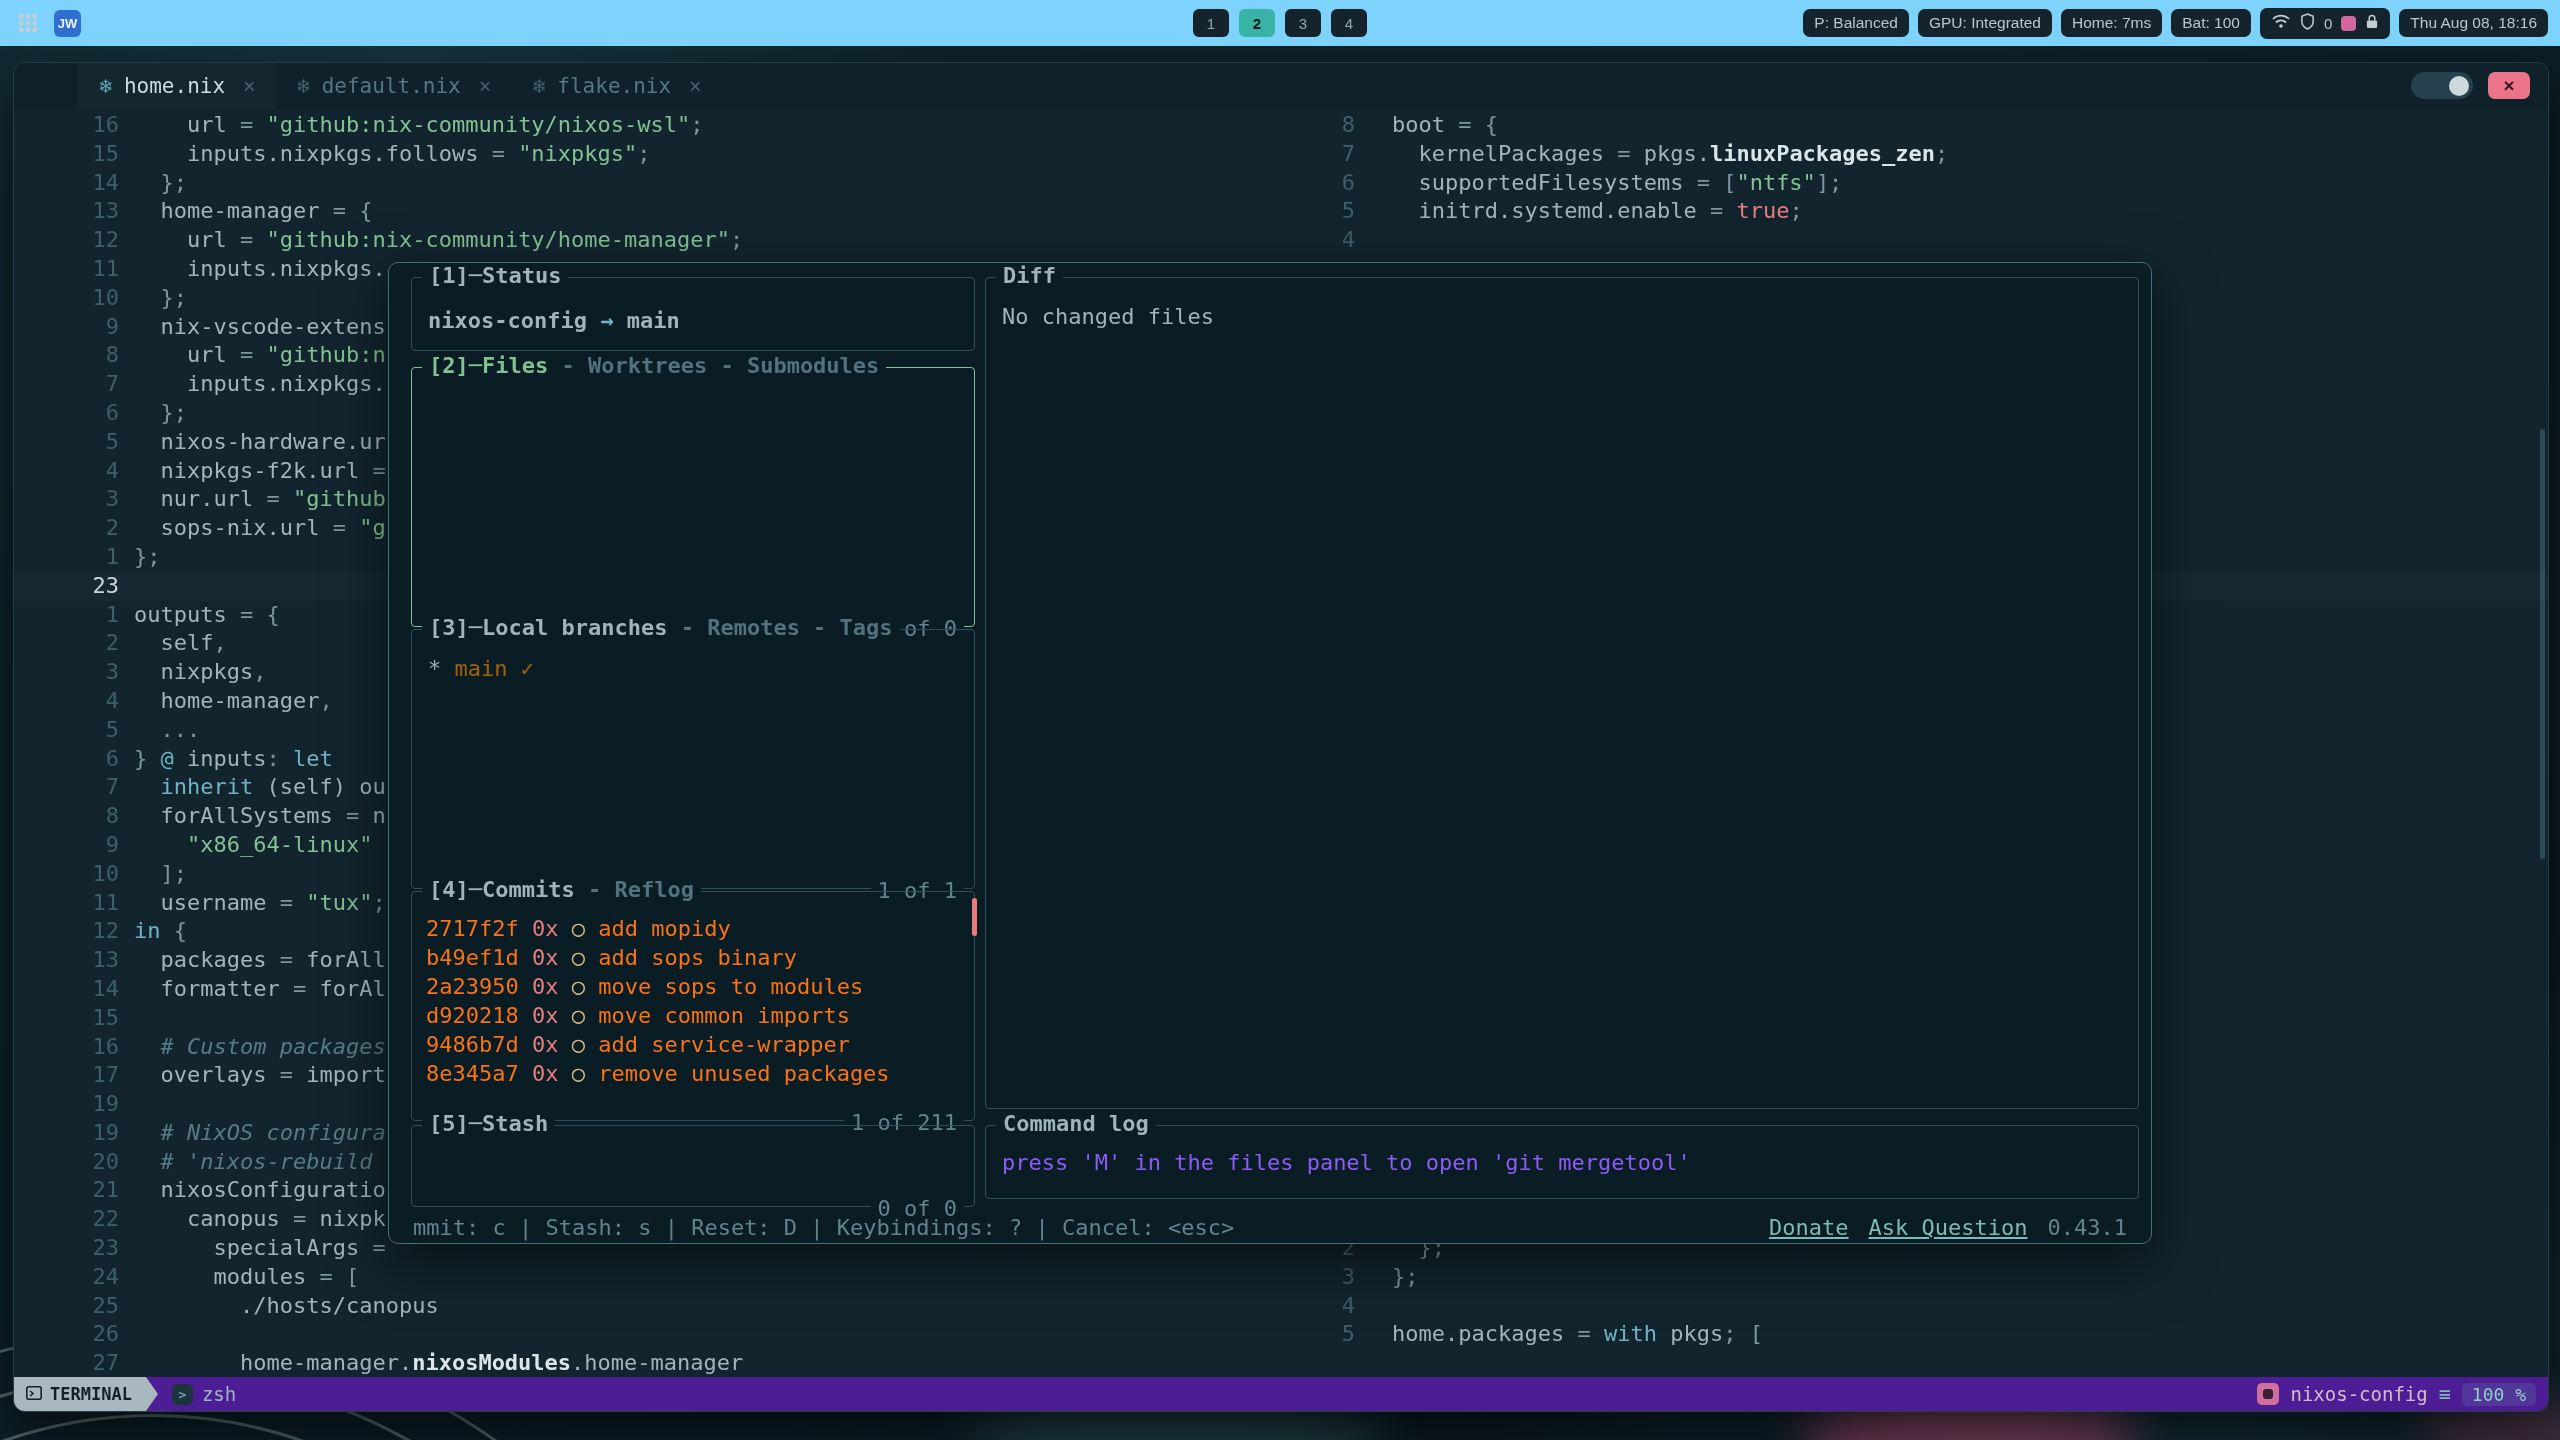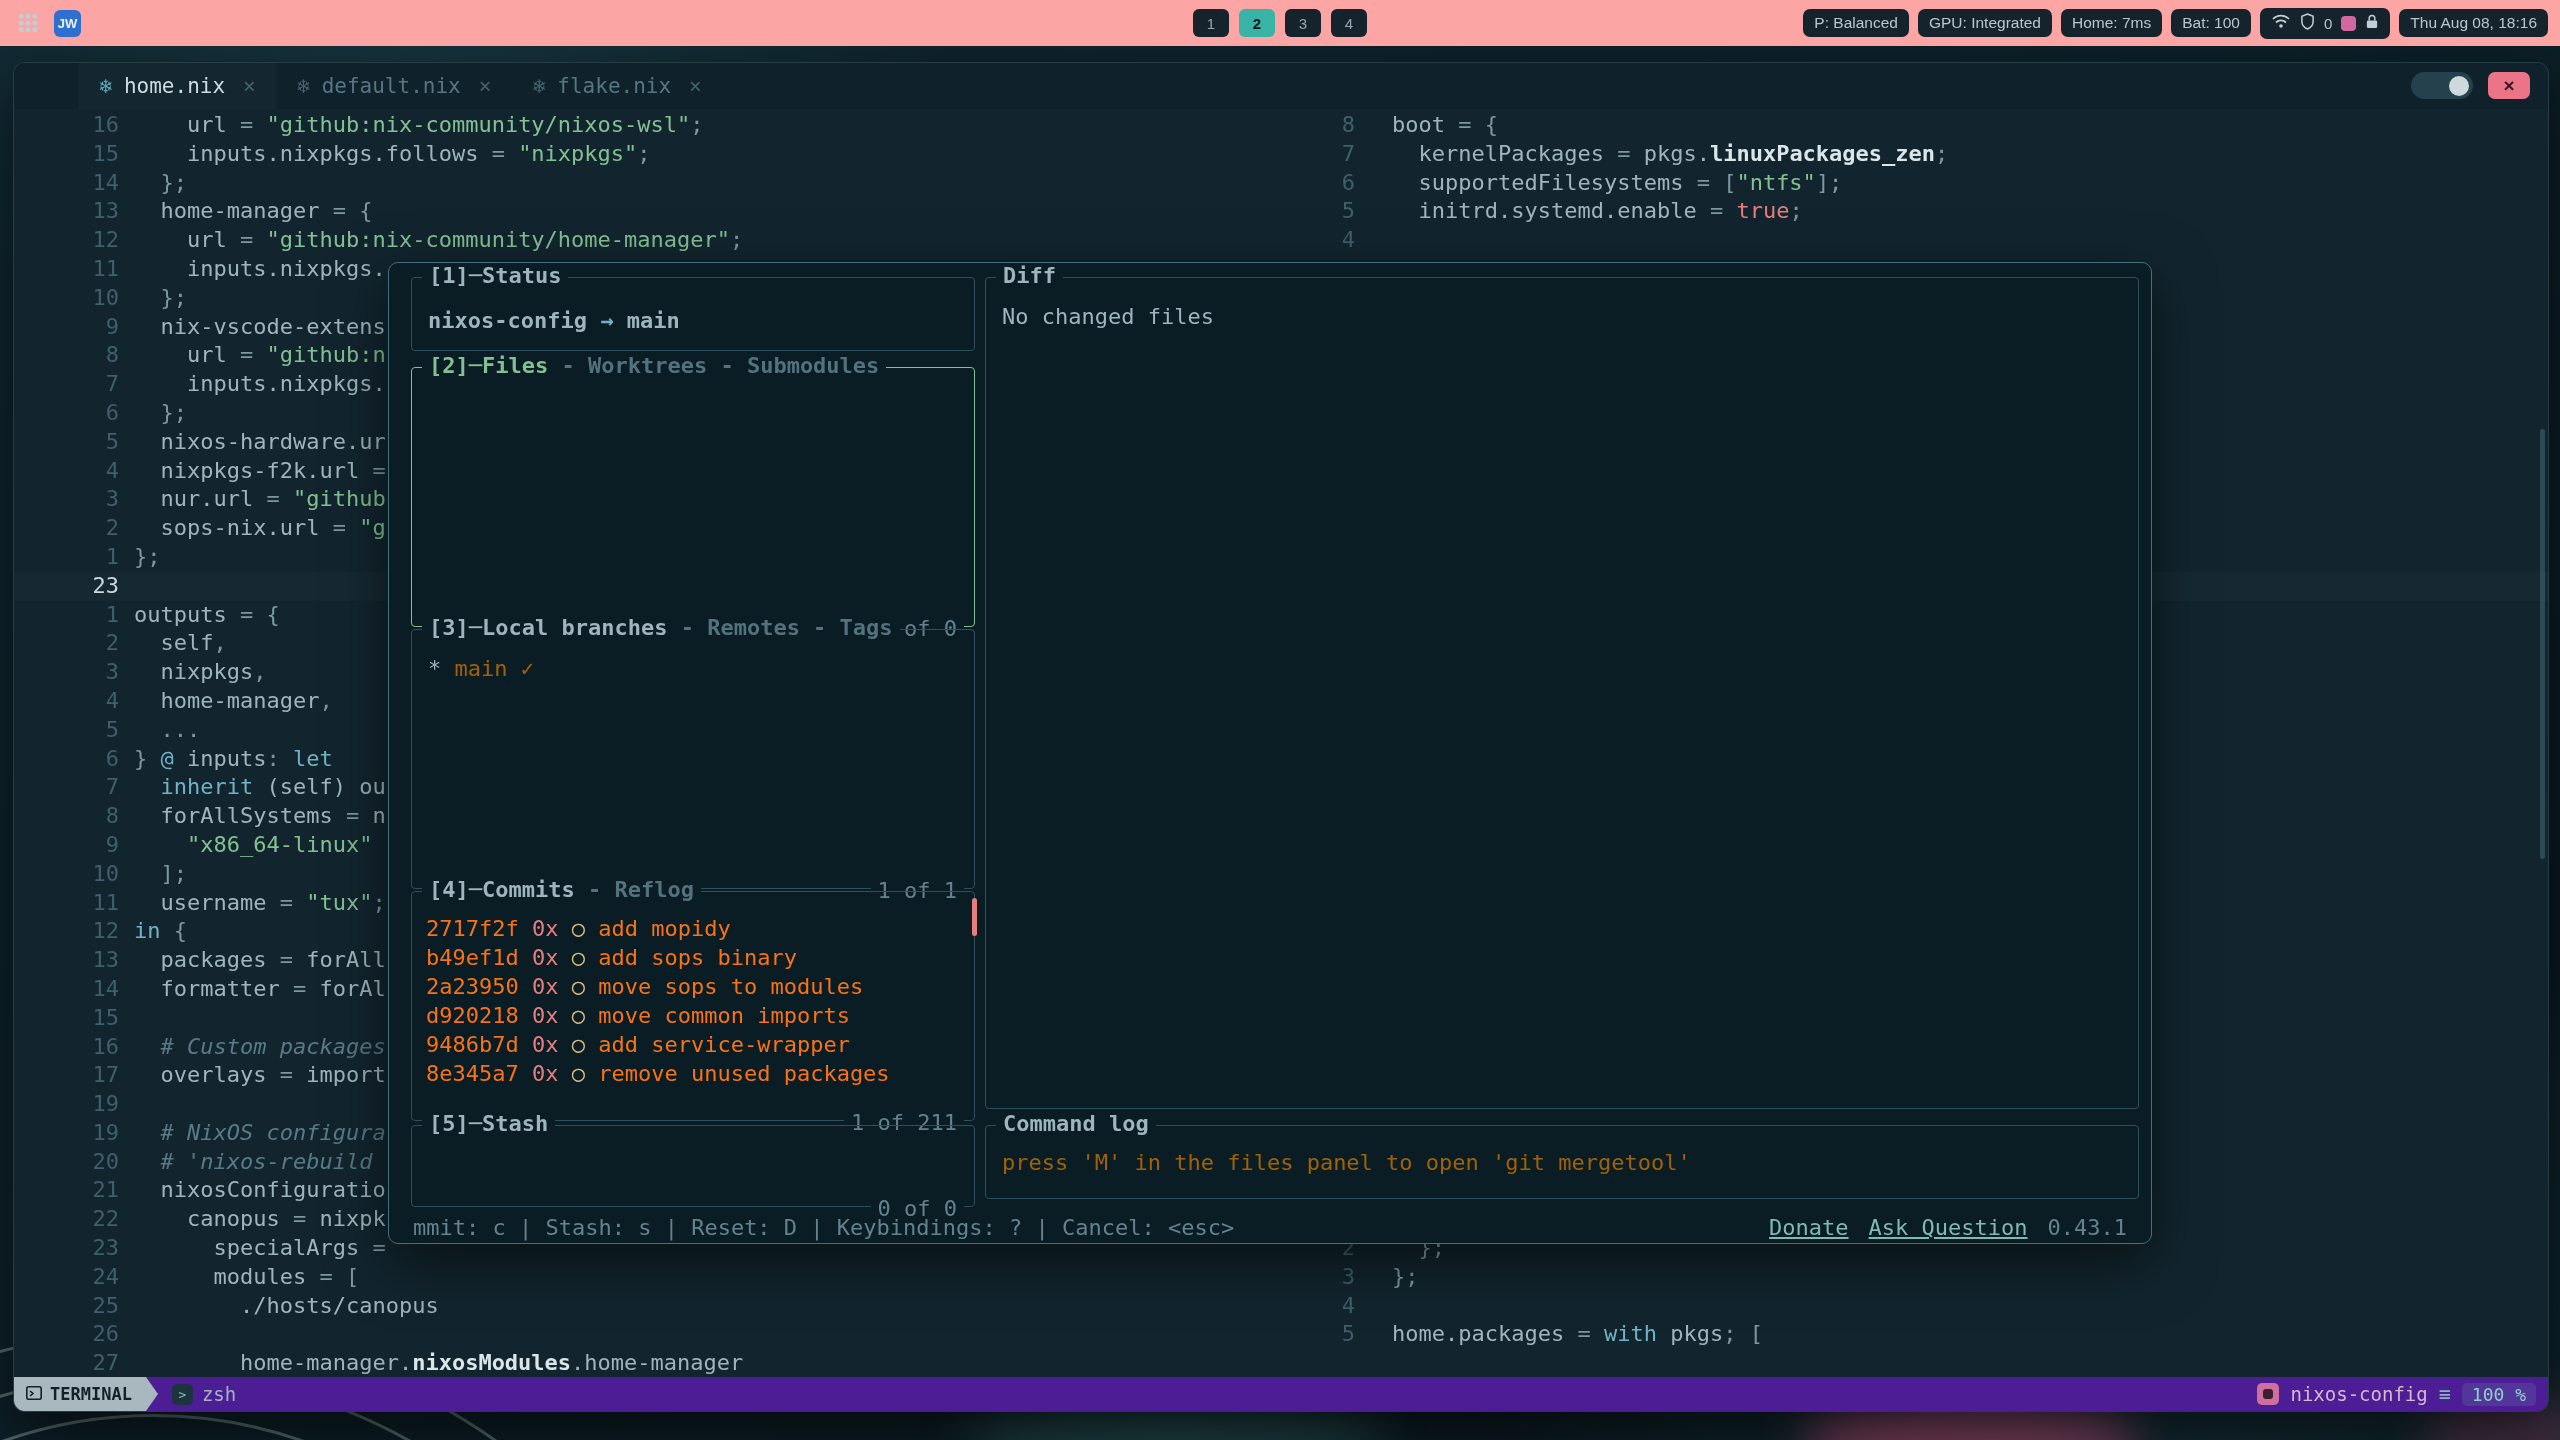--- a/index.html
+++ b/index.html
@@ -15,21 +15,21 @@
   .arc{position:absolute;border:3px solid rgba(200,224,216,.38);border-radius:50%;}
   .a1{width:900px;height:900px;left:-300px;top:1414px;}
   .a2{width:1040px;height:1040px;left:-370px;top:1372px;}
   .a3{width:1180px;height:1180px;left:-440px;top:1330px;}
   .blob{position:absolute;border-radius:50%;filter:blur(22px);}
   .b1{left:1800px;top:1396px;width:340px;height:84px;background:rgba(231,90,140,.5);}
   .b2{left:960px;top:1402px;width:430px;height:70px;background:rgba(110,205,190,.22);}
   .b3{left:2420px;top:1398px;width:170px;height:70px;background:rgba(231,90,140,.28);}
 
   
-  .topbar{position:absolute;left:0;top:0;width:100%;height:46px;background:#fca5a5;
+  .topbar{position:absolute;left:0;top:0;width:100%;height:46px;background:#7dd3fc;
     display:flex;align-items:center;color:#b9c6cd;z-index:5;}
   .tb-left{display:flex;align-items:center;gap:12px;margin-left:14px;}
   .tb-iconbtn{display:flex;align-items:center;justify-content:center;width:28px;height:28px;}
   .tb-logo{width:27px;height:27px;border-radius:6px;background:#2e6fd0;color:#eaf2f8;
     font-weight:bold;font-size:13px;display:flex;align-items:center;justify-content:center;}
   .tb-center{position:absolute;left:50%;transform:translateX(-50%);display:flex;gap:10px;}
   .ws{width:36px;height:28px;border-radius:6px;background:#15242c;display:flex;align-items:center;
     justify-content:center;color:#93a8b1;font-size:15px;cursor:default;}
   .ws.on{background:#39b3a6;color:#0a1619;font-weight:bold;}
   .tb-right{margin-left:auto;display:flex;align-items:center;gap:9px;margin-right:12px;}
@@ -82,21 +82,21 @@
     font-family:"DejaVu Sans Mono",monospace;font-size:22px;color:#9fb5bd;z-index:6;}
   .lz-panel{position:absolute;border:1px solid #2f505b;border-radius:4px;}
   .lz-panel.active{border-color:#83c092;}
   .lz-title{position:absolute;top:-15px;left:10px;background:#0a1c24;padding:0 7px;white-space:nowrap;font-weight:bold;}
   .tmain{color:#9fb5bd;} .lz-panel.active .tmain{color:#83c092;}
   .trest{color:#53727e;}
   .lz-count{position:absolute;bottom:-15px;right:10px;background:#0a1c24;padding:0 7px;color:#64838f;}
   .lz-content{padding:24px 16px 0;white-space:pre;}
   .lz-status .lz-content{padding-top:30px;font-weight:bold;}
   .lz-diff .lz-content{padding-top:26px;}
-  .lz-cmdlog .lz-content{padding-top:24px;color:#a16207;}
+  .lz-cmdlog .lz-content{padding-top:24px;color:#8b5cf6;}
   .lz-status{left:22px;top:14px;width:562px;height:72px;}
   .lz-files{left:22px;top:104px;width:562px;height:258px;}
   .lz-branches{left:22px;top:366px;width:562px;height:258px;}
   .lz-commits{left:22px;top:628px;width:562px;height:228px;}
   .lz-stash{left:22px;top:862px;width:562px;height:80px;}
   .lz-diff{left:596px;top:14px;width:1152px;height:830px;}
   .lz-cmdlog{left:596px;top:862px;width:1152px;height:72px;}
   .lz-content .commitrow,.branchrow{height:29px;line-height:29px;white-space:pre;}
   .lz-commits .lz-content{padding-top:22px;padding-left:14px;}
   .chash{color:#f97316;} .cflag{color:#e67e80;} .cbullet{color:#dbbc7f;} .cmsg{color:#f97316;}

